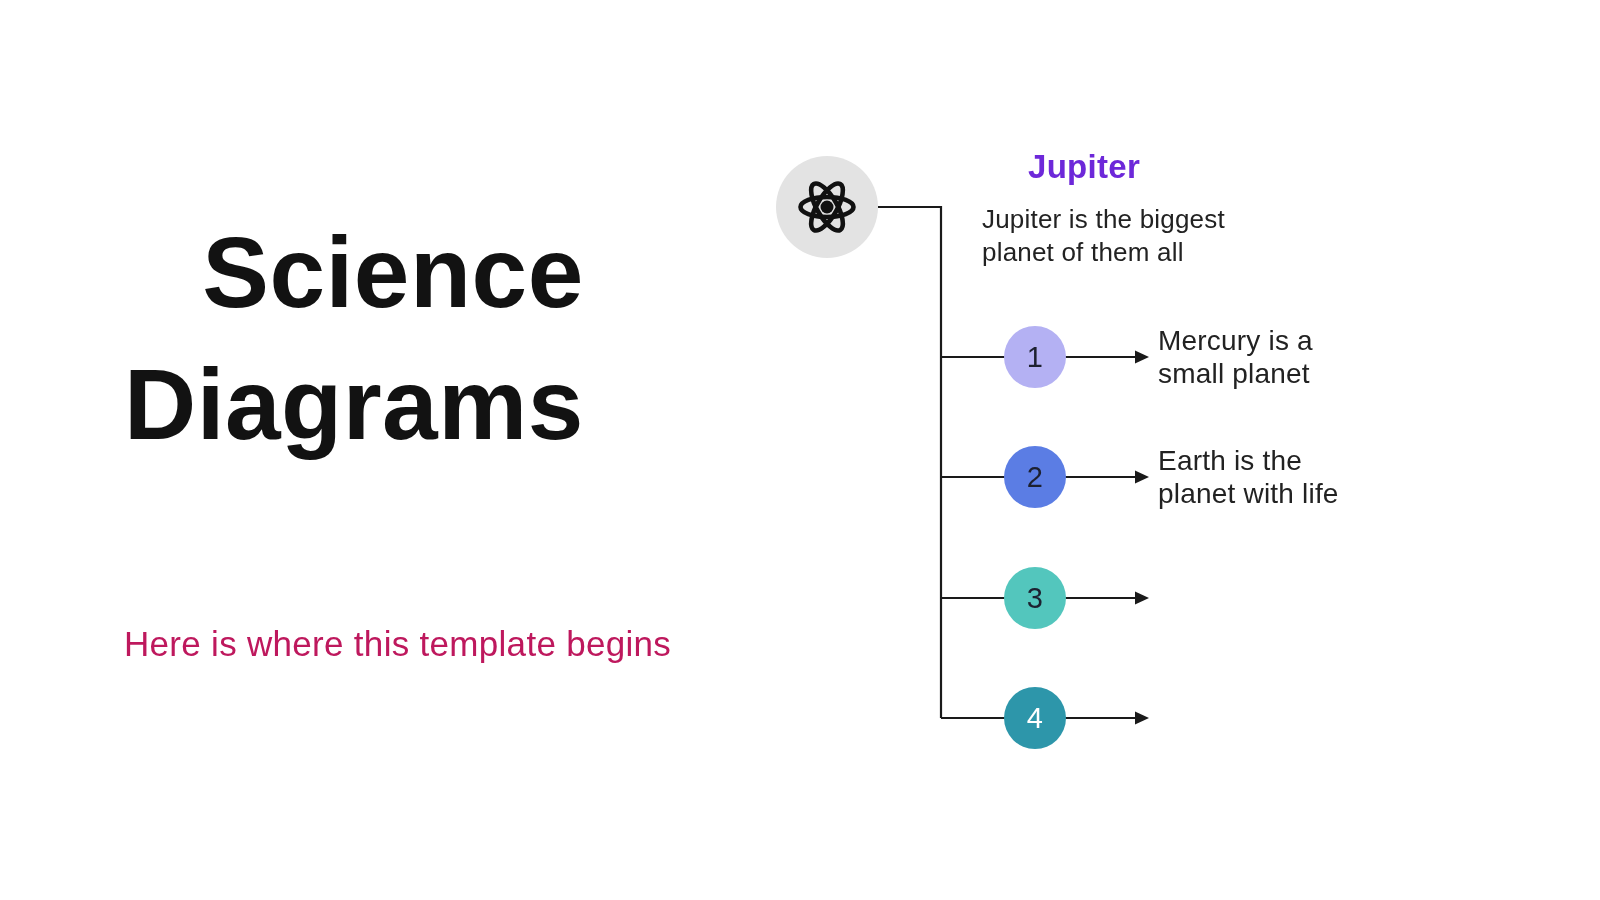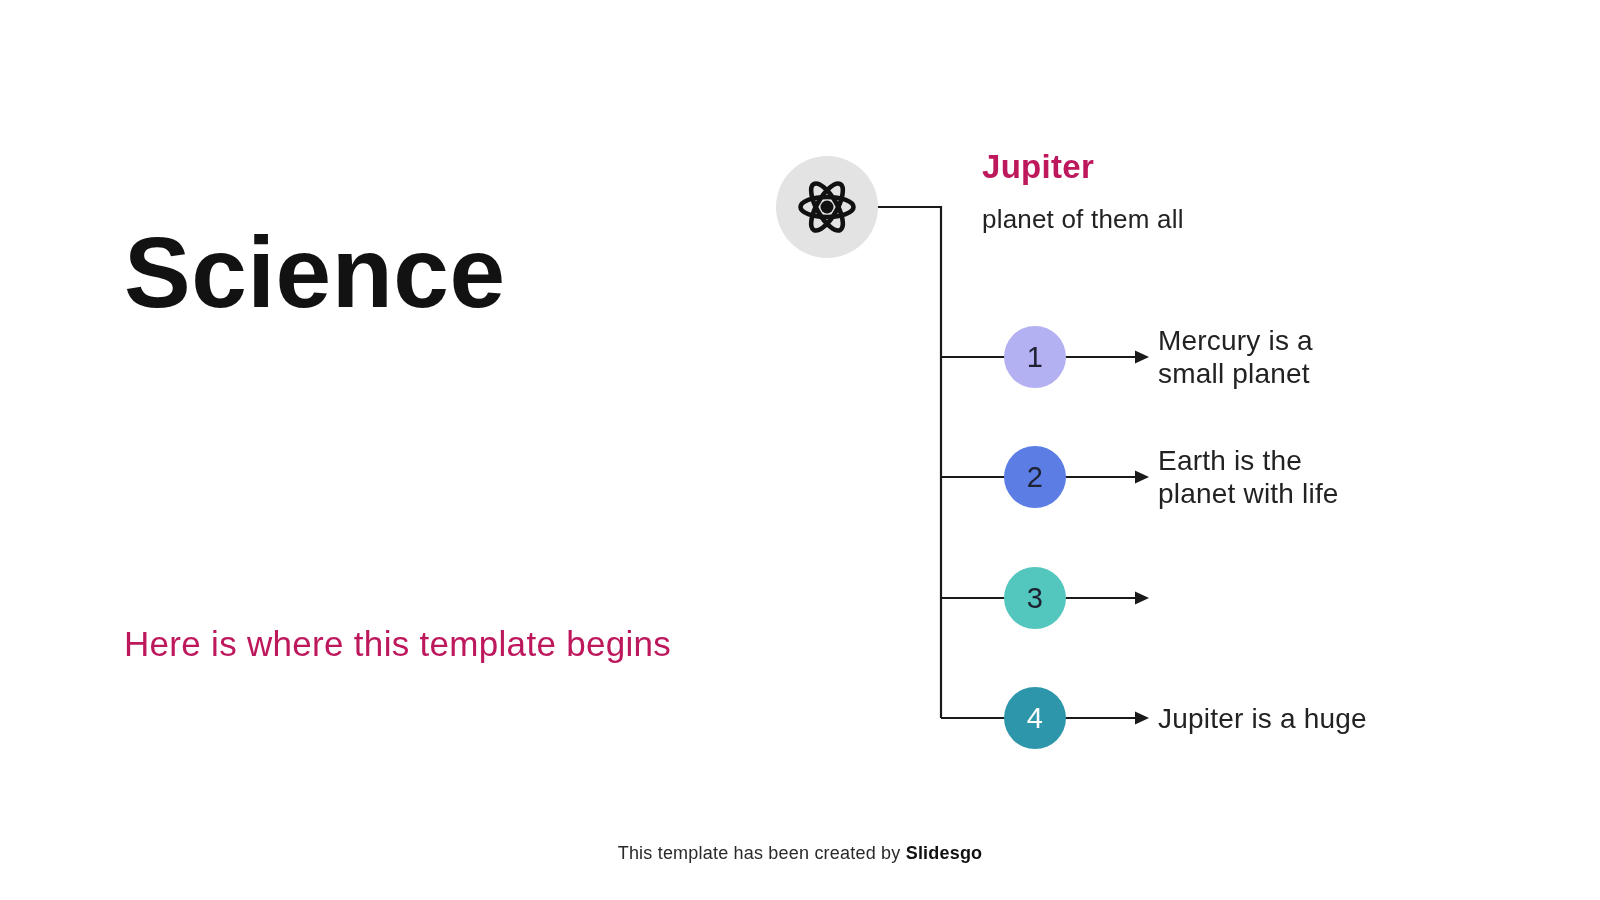--- a/index.html
+++ b/index.html
@@ -48,25 +48,25 @@
     width: 102px;
     height: 102px;
     border-radius: 50%;
     background: #e3e3e3;
     display: flex;
     align-items: center;
     justify-content: center;
   }
   .hub-heading {
     position: absolute;
-    left: 982px;
+    left: 1028px;
     top: 148px;
     font-size: 33px;
     font-weight: 700;
-    color: #be185d;
+    color: #6d28d9;
     letter-spacing: 0.3px;
     white-space: nowrap;
   }
   .hub-desc {
     position: absolute;
     left: 982px;
     top: 203px;
     font-size: 26px;
     line-height: 33px;
     color: #222222;
@@ -134,38 +134,40 @@
   }
   .footer .brand { font-weight: 700; color: #111111; }
 </style>
 </head>
 <body>
 
 <div class="slide">
 
   <div class="title">
     <div>Science</div>
+    <div>Diagrams</div>
   </div>
   <div class="subtitle">Here is where this template begins</div>
 
   <div class="hub-circle" style="background-color: rgb(227, 227, 227);">
     <span style="display:flex;">
       <svg width="64" height="62" viewBox="-32 -31 64 62">
         <g fill="none" stroke="#111111" stroke-width="4.6">
           <ellipse rx="26.5" ry="10"></ellipse>
           <ellipse rx="26.5" ry="10" transform="rotate(60)"></ellipse>
           <ellipse rx="26.5" ry="10" transform="rotate(120)"></ellipse>
         </g>
         <circle r="6.5" fill="#111111"></circle>
       </svg>
     </span>
   </div>
 
   <div class="hub-heading">Jupiter</div>
   <div class="hub-desc">
+    <div>Jupiter is the biggest</div>
     <div>planet of them all</div>
   </div>
 
   <svg class="connector-svg" viewBox="0 0 300 545">
     <g stroke="#1a1a1a" stroke-width="2.2" fill="none">
       <path d="M 8 17 H 71 V 528"></path>
       <line x1="71" y1="167" x2="267" y2="167"></line>
       <line x1="71" y1="287" x2="267" y2="287"></line>
       <line x1="71" y1="408" x2="267" y2="408"></line>
       <line x1="71" y1="528" x2="267" y2="528"></line>
@@ -193,20 +195,16 @@
 
   <div class="step-text row-1-text">
     <div>Mercury is a</div>
     <div>small planet</div>
   </div>
   <div class="step-text row-2-text">
     <div>Earth is the</div>
     <div>planet with life</div>
   </div>
   <div class="step-text row-4-text">
-    <div>Jupiter is a huge</div>
-  </div>
-
-  <div class="footer">
-    <span>This template has been created by </span><span class="brand">Slidesgo</span>
-  </div>
+  </div>
+
 
 </div>
 
 </body></html>

